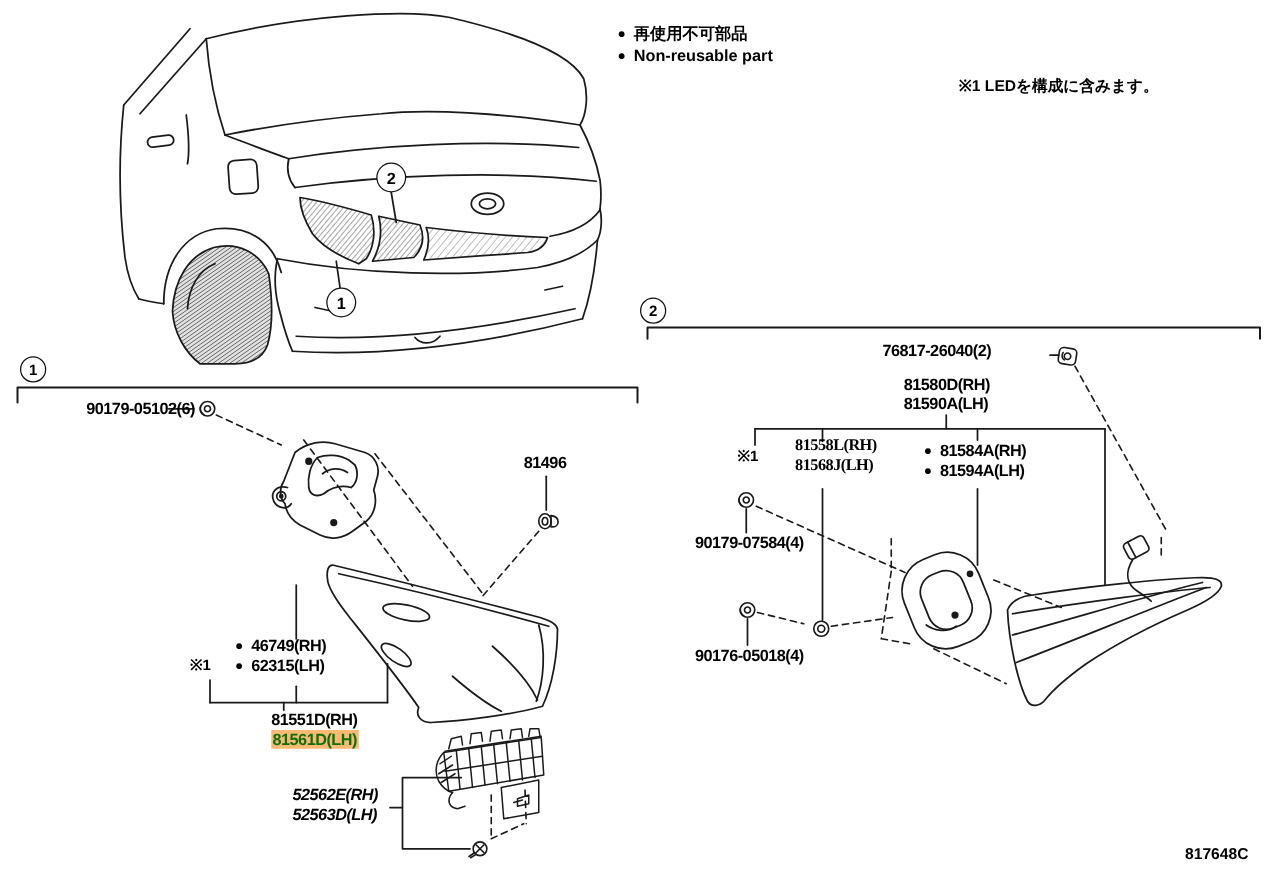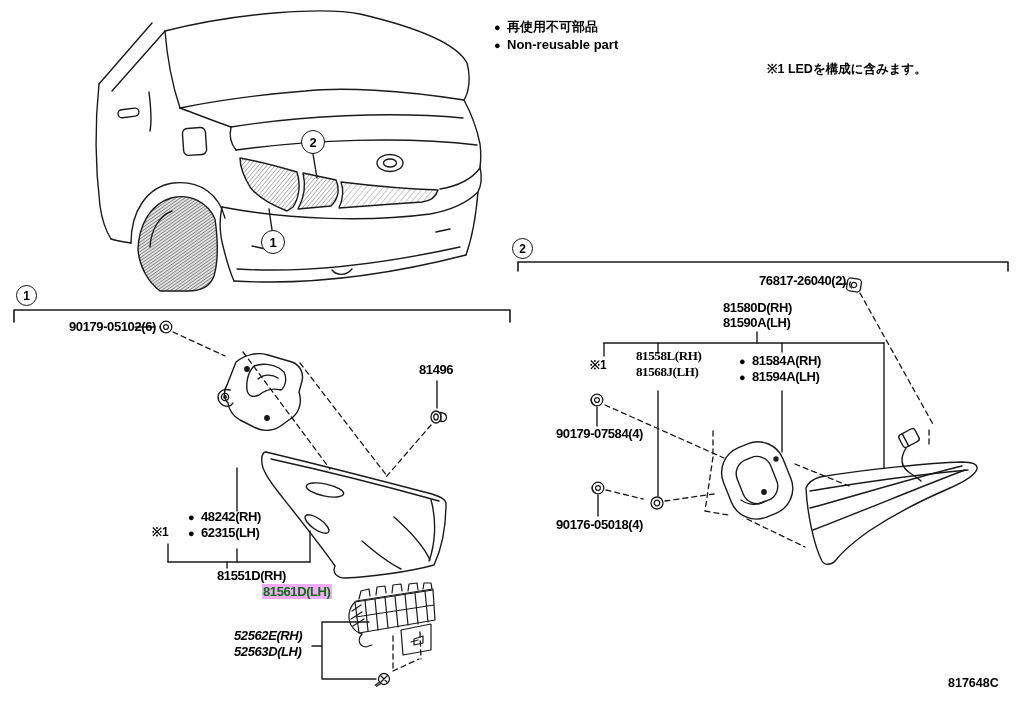--- a/index.html
+++ b/index.html
@@ -253,37 +253,37 @@
 <div class="callout c24" style="left:261px;top:230px;">1</div>
 <div class="callout c24" style="left:301px;top:130px;">2</div>
 
 <div class="plabel" style="left:37px;top:319px;margin-left:32px;">90179-05102(6)</div>
 <div class="plabel" style="left:419px;top:362px;">81496</div>
 
 <div class="refmark" style="left:152px;top:525px;">※1</div>
 <div class="plabel" style="left:188px;top:509px;">
   <div class="row">
     <span class="bullet">●</span>
-    <span>48242(RH)</span>
+    <span>46749(RH)</span>
   </div>
   <div class="row">
     <span class="bullet">●</span>
     <span>62315(LH)</span>
   </div>
 </div>
 
 <div class="plabel" style="left:217px;top:568px;text-align:right;">81551D(RH)</div>
-<div class="plabel" style="left:217px;top:584px;"><span class="hl" style="background: #f0abfc; color: rgb(13, 110, 13); margin-left: 45px;">81561D(LH)</span></div>
+<div class="plabel" style="left:217px;top:584px;"><span class="hl" style="background: #fdba74; color: rgb(13, 110, 13);">81561D(LH)</span></div>
 
 <div class="plabel" style="left:234px;top:628px;font-style:italic;">
   <div>52562E(RH)</div>
   <div>52563D(LH)</div>
 </div>
 
-<div class="plabel" style="left:759px;top:273px;text-align:center;">76817-26040(2)</div>
+<div class="plabel" style="left:706px;top:273px;text-align:center;">76817-26040(2)</div>
 
 <div class="plabel rows15" style="left:723px;top:300px;">
   <div>81580D(RH)</div>
   <div>81590A(LH)</div>
 </div>
 
 <div class="refmark" style="left:590px;top:358px;">※1</div>
 <div class="plabel" style="left:636px;top:348px;font-family:Liberation Serif, serif;">
   <div>81558L(RH)</div>
   <div>81568J(LH)</div>

